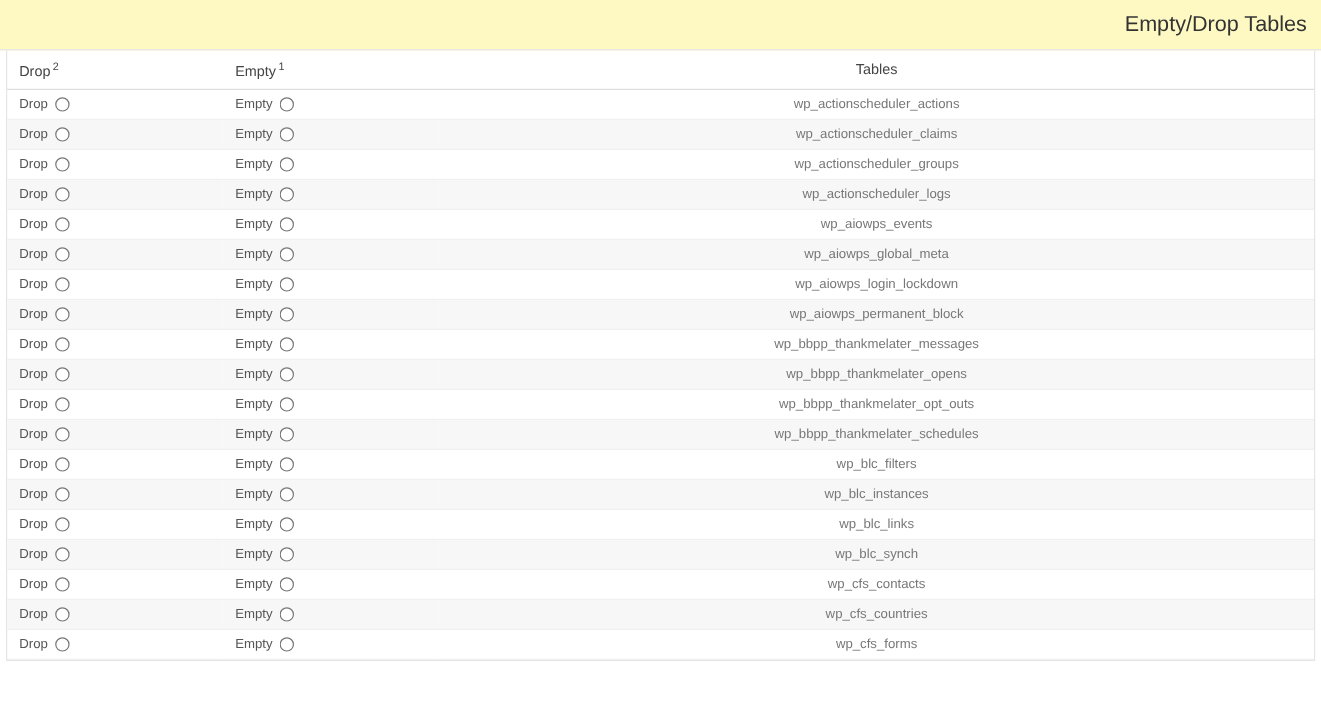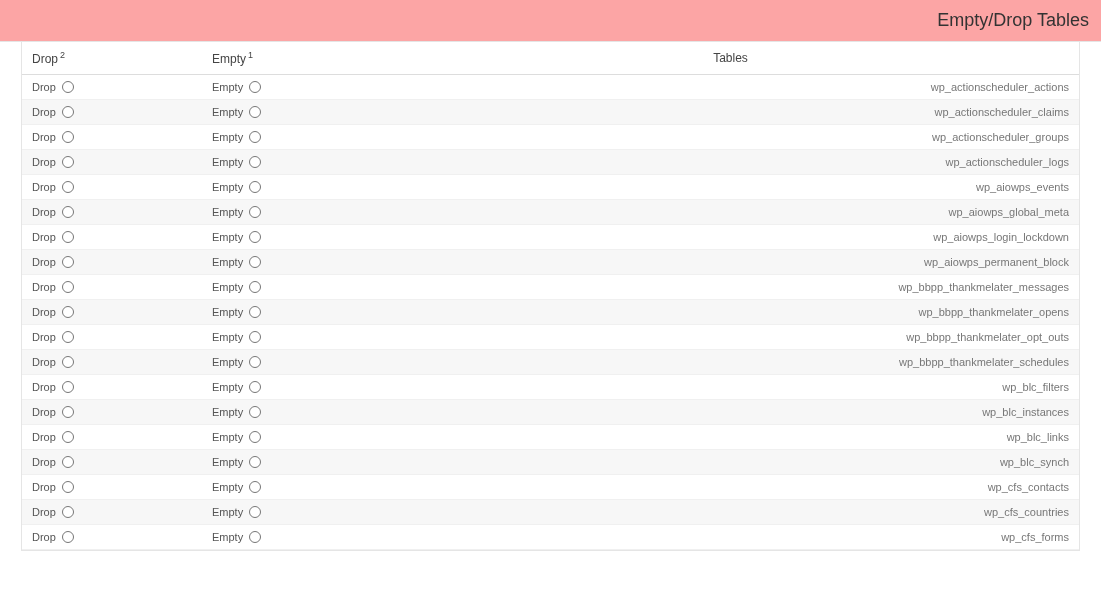--- a/index.html
+++ b/index.html
@@ -7,31 +7,31 @@
       margin: 0;
       padding: 0;
     }
     body {
       font-family: Arial, Helvetica, sans-serif;
       font-size: 12px;
       background: #ffffff;
       color: #555;
     }
     .page-header {
-      background: #fca5a5;
+      background: #fef9c3;
       text-align: right;
       padding: 10px 12px;
       font-size: 18px;
       color: #333;
       border-bottom: 1px solid #e5e5e5;
     }
     .table-container {
       border: 1px solid #e5e5e5;
       border-top: none;
-      margin: 0 21px;
+      margin: 0 5px;
     }
     table {
       width: 100%;
       border-collapse: collapse;
       table-layout: fixed;
     }
     thead th {
       text-align: left;
       padding: 8px 10px;
       font-size: 12px;
@@ -50,21 +50,21 @@
     tbody tr:nth-child(even) {
       background: #f7f7f7;
     }
     tbody td {
       padding: 6px 10px;
       font-size: 11px;
       color: #666;
       border-bottom: 1px solid #f0f0f0;
     }
     tbody td.tables-col {
-      text-align: right;
+      text-align: center;
       color: #777;
     }
     .radio-cell {
       display: flex;
       align-items: center;
       gap: 6px;
     }
     .radio-label {
       color: #555;
     }

